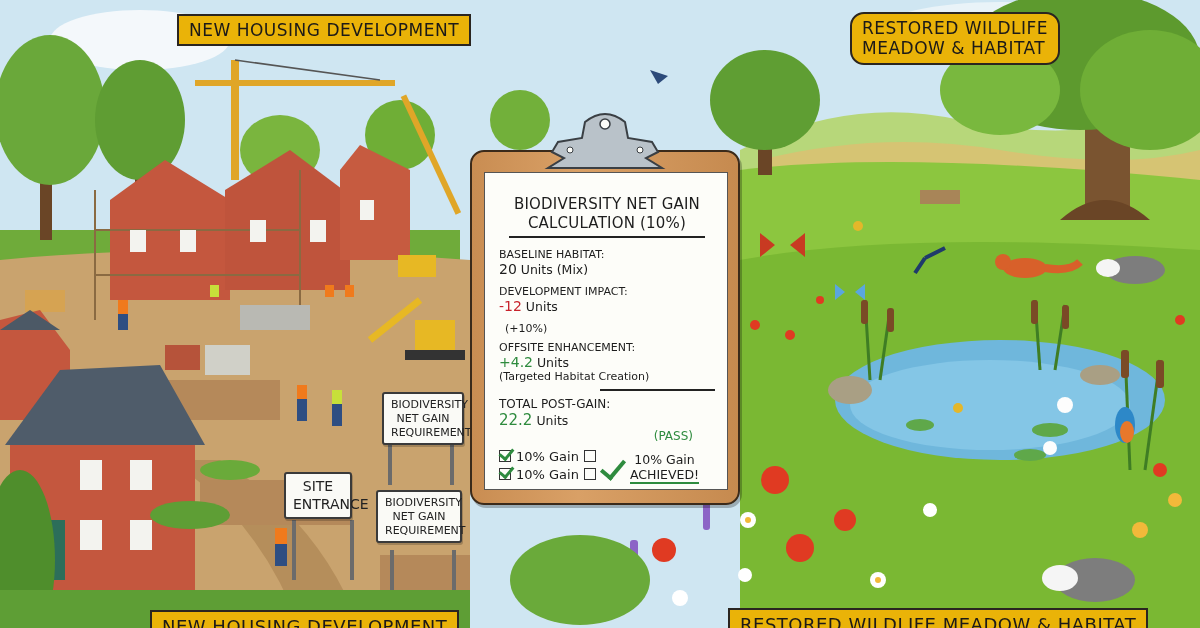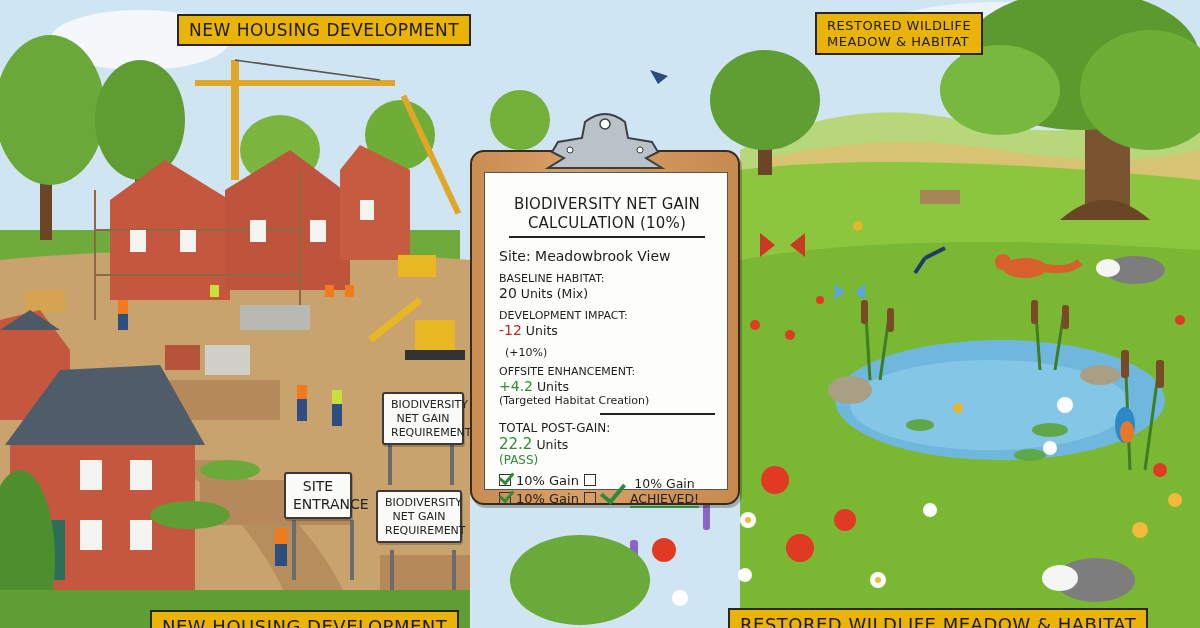--- a/index.html
+++ b/index.html
@@ -13,21 +13,21 @@
     border: 2px solid #2a2520;
     color: #1c1a18;
     font-family: "DejaVu Sans", sans-serif;
     font-size: 17px;
     letter-spacing: 0.5px;
     padding: 4px 10px;
     line-height: 1.2;
     white-space: nowrap;
   }
   #label-top-left { left: 177px; top: 14px; }
-  #label-top-right { left: 815px; top: 12px; white-space: pre-line; font-size: 13px; }
+  #label-top-right { left: 850px; top: 12px; white-space: pre-line; font-size: 17px; border-radius: 14px; }
   #label-bottom-left { left: 150px; top: 610px; font-size: 18px; }
   #label-bottom-right { left: 728px; top: 608px; font-size: 18px; }
 
   .sign {
     position: absolute;
     background: #fafaf6;
     border: 2px solid #3a3a3a;
     border-radius: 3px;
     font-family: "DejaVu Sans", sans-serif;
     font-size: 11px;
@@ -285,21 +285,20 @@
 
 <div class="sign-post" style="left:390px; top:550px; height:40px;"></div>
 <div class="sign-post" style="left:452px; top:550px; height:40px;"></div>
 <div class="sign" style="left:376px; top:490px; width:86px;">BIODIVERSITY
 NET GAIN
 REQUIREMENT</div>
 
 <div id="clipboard"></div>
 <div id="paper">
   <div class="title">BIODIVERSITY NET GAIN CALCULATION (10%)</div>
-  <div class="site">Site: Meadowbrook View</div>
 
   <div class="row">
     <span>BASELINE HABITAT:</span>
     <span class="val"><span class="num">20</span><span> Units (Mix)</span></span>
   </div>
   <div style="height:8px"></div>
   <div class="row">
     <span>DEVELOPMENT IMPACT:</span>
     <span class="val"><span class="num red">-12</span><span> Units</span></span>
   </div>
@@ -309,21 +308,21 @@
     <span>OFFSITE ENHANCEMENT:</span>
     <span class="val"><span class="num green">+4.2</span><span> Units</span></span>
   </div>
   <div class="sub" style="margin-left:0">(Targeted Habitat Creation)</div>
   <div class="sumline"></div>
 
   <div class="row">
     <span style="font-size:12px">TOTAL POST-GAIN:</span>
     <span class="val"><span class="num green" style="font-size:15px">22.2</span><span> Units</span></span>
   </div>
-  <div style="padding-right:22px; font-size:12px;" class="green">(PASS)</div>
+  <div style="text-align:right; padding-right:22px; font-size:12px;" class="green">(PASS)</div>
 
   <div class="checks">
     <div class="col">
       <div>
         <span class="cbox checked"></span>
         <span>10% Gain</span>
         <span class="cbox"></span>
       </div>
       <div>
         <span class="cbox checked"></span>

